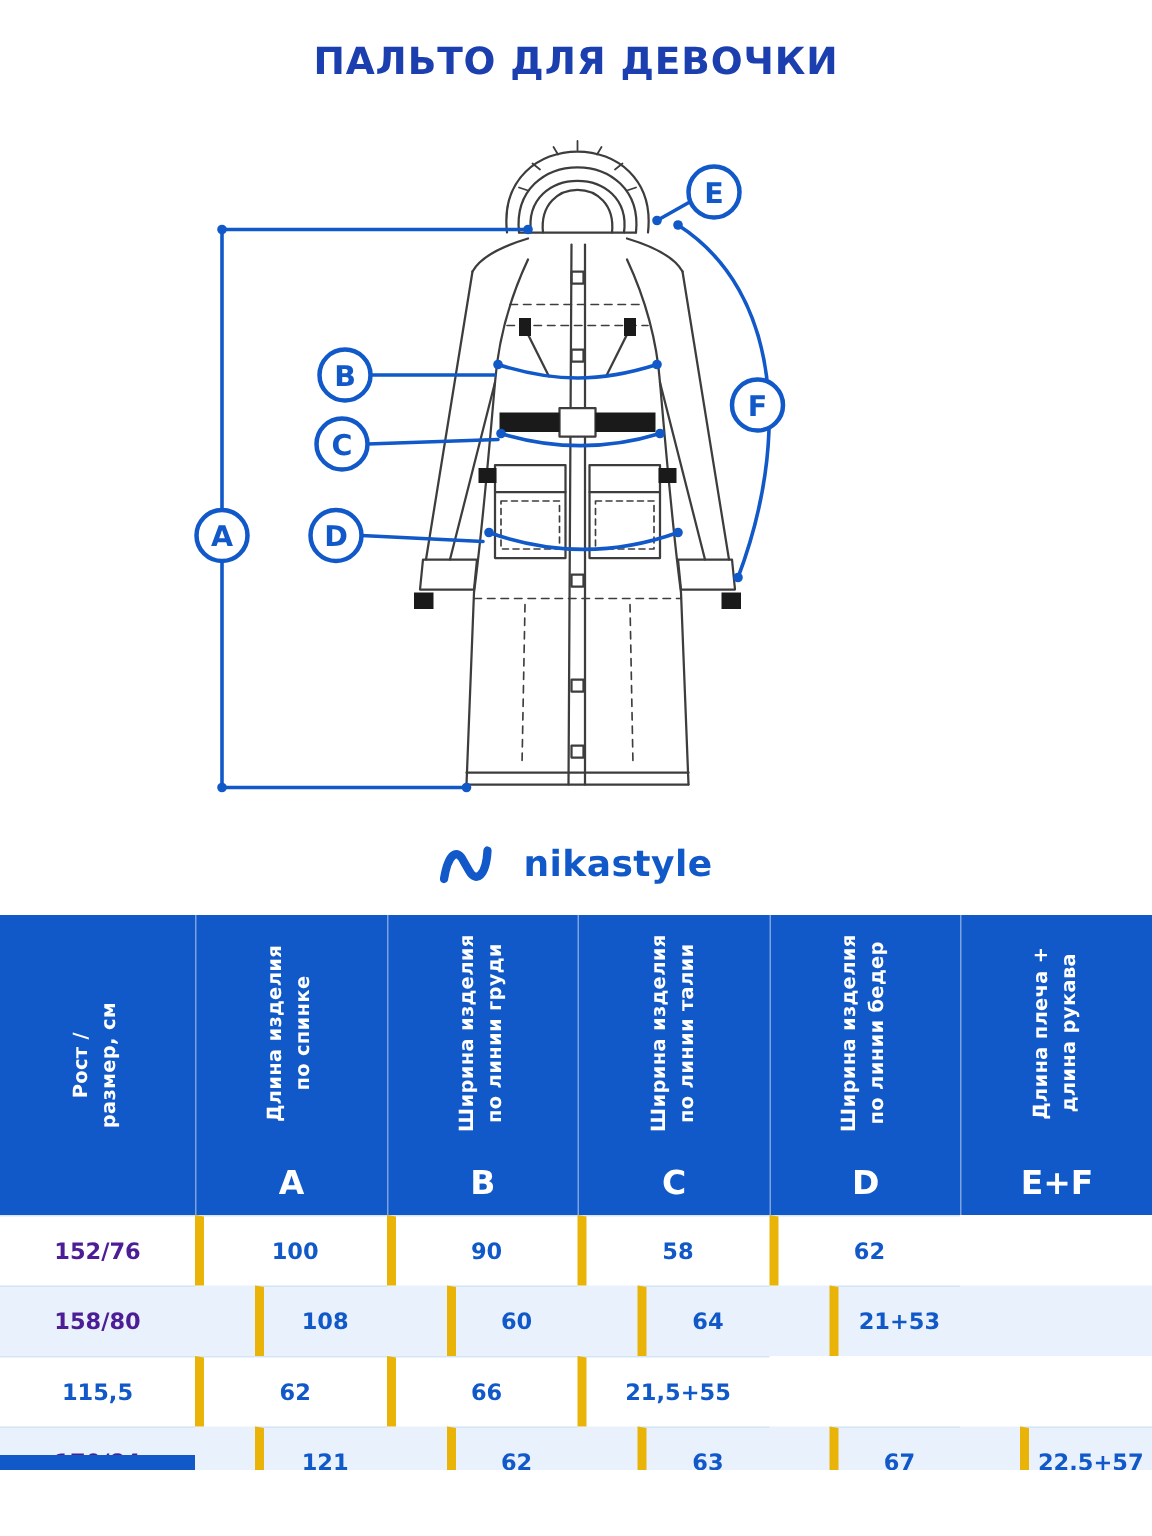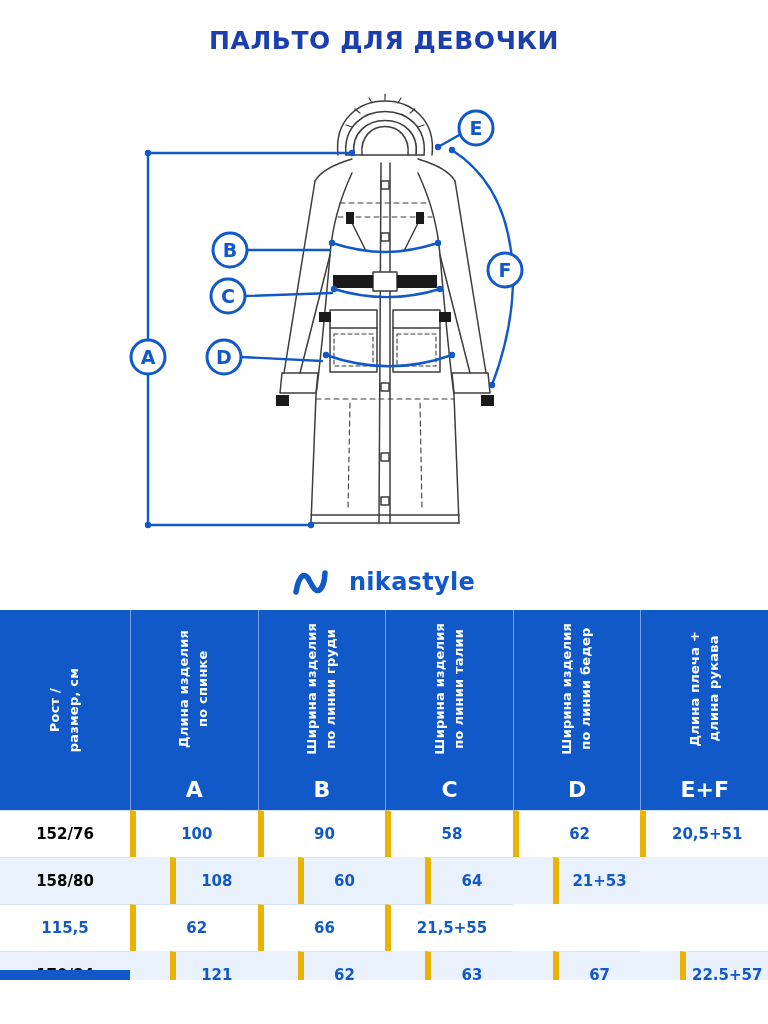--- a/index.html
+++ b/index.html
@@ -7,21 +7,21 @@
   body { font-family:"DejaVu Sans","Liberation Sans",sans-serif; }
   .page { position:relative; width:768px; height:980px; margin:0 auto; background:#fff; overflow:hidden; }
 
   .page-title {
     text-align:center; padding-top:26px; font-size:25px; font-weight:800;
     letter-spacing:.6px; color:#1B3FAE;
   }
 
   .diagram-wrap { width:768px; height:505px; }
 
-  .logo-row { display:flex; align-items:center; justify-content:center; gap:20px; height:40px; margin-top:2px; }
+  .logo-row { display:flex; justify-content:center; gap:20px; height:40px; margin-top:2px; }
   .logo-text { font-size:24px; font-weight:800; color:#1158C9; letter-spacing:.3px; }
 
   .size-table { width:768px; margin-top:8px; }
   .thead {
     display:grid; grid-template-columns:130px repeat(5,1fr);
     grid-template-rows:158px 42px; background:#1158C9;
   }
   .th { color:#fff; display:flex; align-items:center; justify-content:center; }
   .th-size { grid-row:1 / 3; }
   .th-rot, .th-letter { border-left:1px solid rgba(255,255,255,.45); }
@@ -33,21 +33,21 @@
   .th-letter { font-size:22px; font-weight:800; }
 
   .trow { display:grid; grid-template-columns:130px repeat(5,1fr); height:47px; }
   .trow.alt { background:#E9F2FC;gap:40px; }
   .td {
     display:flex; align-items:center; justify-content:center;
     font-size:15px; font-weight:700; color:#1158C9;
     border-top:1px solid #D5E5F8;
   }
   .td + .td { border-left:6px solid #eab308; }
-  .td.size-col { color:#000000; }
+  .td.size-col { color:#4c1d95; }
 
   .table-bottom-strip {
     position:absolute; left:0; bottom:0; width:130px; height:10px; background:#1158C9;
   }
 
   .badge-circle { fill:#ffffff; stroke:#1158C9; stroke-width:3; }
   .badge-letter { font-family:"DejaVu Sans","Liberation Sans",sans-serif; font-size:19px; font-weight:800; fill:#1158C9; text-anchor:middle; }
 </style>
 </head>
 <body>
@@ -221,21 +221,20 @@
       <div class="th th-letter">D</div>
       <div class="th th-letter">E+F</div>
     </div>
 
     <div class="trow">
       <div class="td size-col">152/76</div>
       <div class="td">100</div>
       <div class="td">90</div>
       <div class="td">58</div>
       <div class="td">62</div>
-      <div class="td">20,5+51</div>
     </div>
     <div class="trow alt">
       <div class="td size-col">158/80</div>
       <div class="td">108</div>
       <div class="td">60</div>
       <div class="td">64</div>
       <div class="td">21+53</div>
     </div>
     <div class="trow">
       <div class="td">115,5</div>

